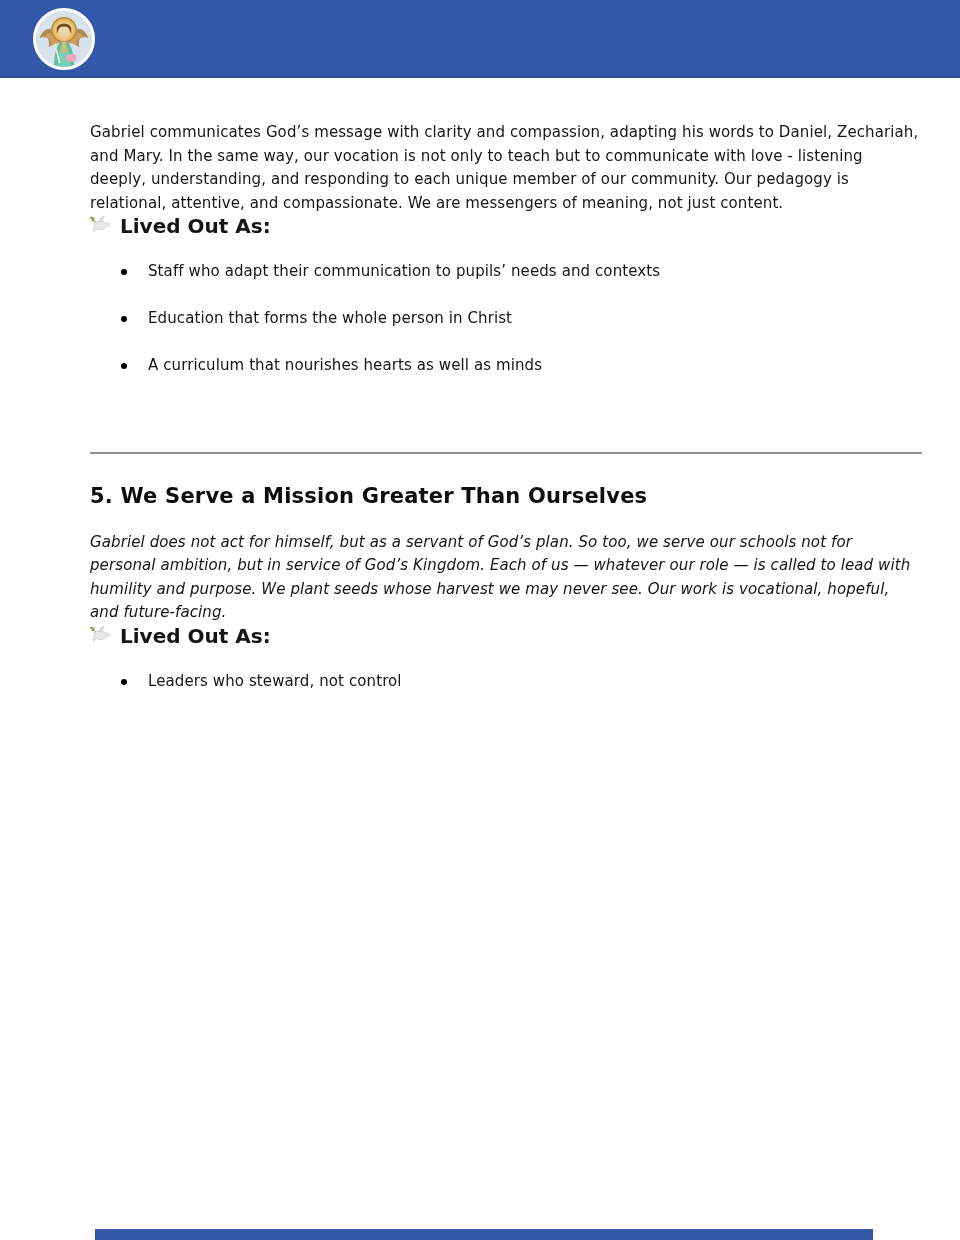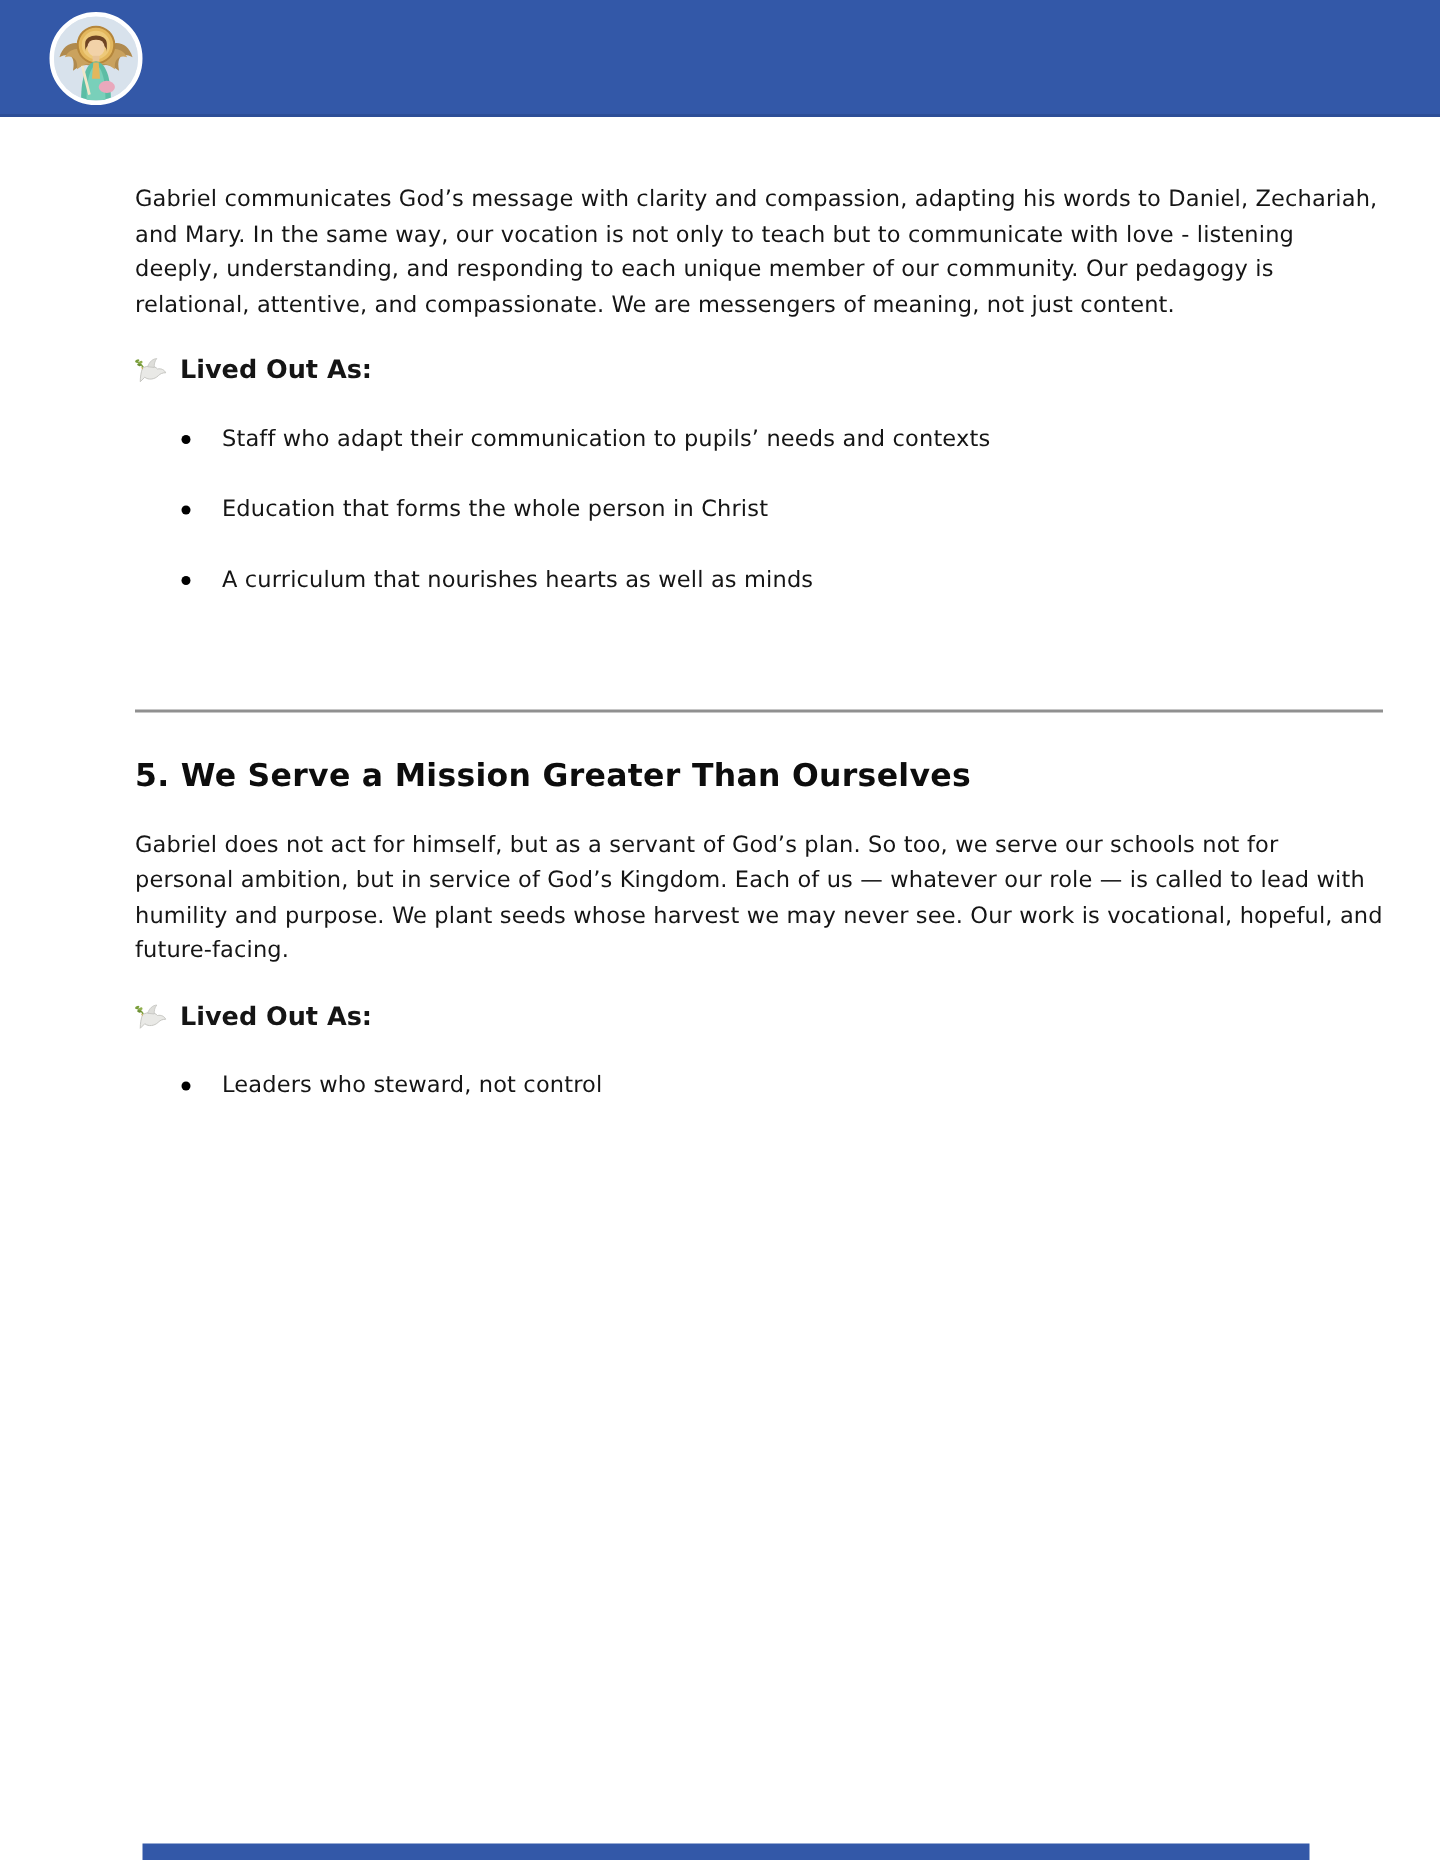--- a/index.html
+++ b/index.html
@@ -36,26 +36,25 @@
   
   .content {
     padding: 43px 38px 0 90px;
   }
   p.body-text {
     font-size: 15px;
     line-height: 23.5px;
     letter-spacing: 0.1px;
   }
   .lived-out {
-    margin-top: 21px;
-    font-size: 17px;
+    font-size: 20px;
     font-weight: bold;
     line-height: 22px;
     display: flex;
-    align-items: flex-end;
+    align-items: flex-start;
   }
   .dove { width: 21px; height: 20px; margin-right: 9px; flex: 0 0 auto; }
   .dove svg { display: block; width: 100%; height: 100%; }
 
   ul.bullets {
     list-style: none;
     margin-top: 23px;
     padding-left: 58px;
   }
   ul.bullets li {
@@ -82,21 +81,21 @@
     margin-top: 74px;
   }
   h2.section-heading {
     margin-top: 30px;
     font-size: 21px;
     line-height: 24px;
     font-weight: bold;
     color: #0d0d0d;
     letter-spacing: 0.2px;
   }
-  .after-heading { margin-top: 23px; }
+  .after-heading { margin-top: 23px; font-style: italic; }
 
   
   .footer-band {
     position: absolute;
     left: 95px;
     bottom: 0;
     width: 778px;
     height: 11px;
     background: #3358a8;
   }

